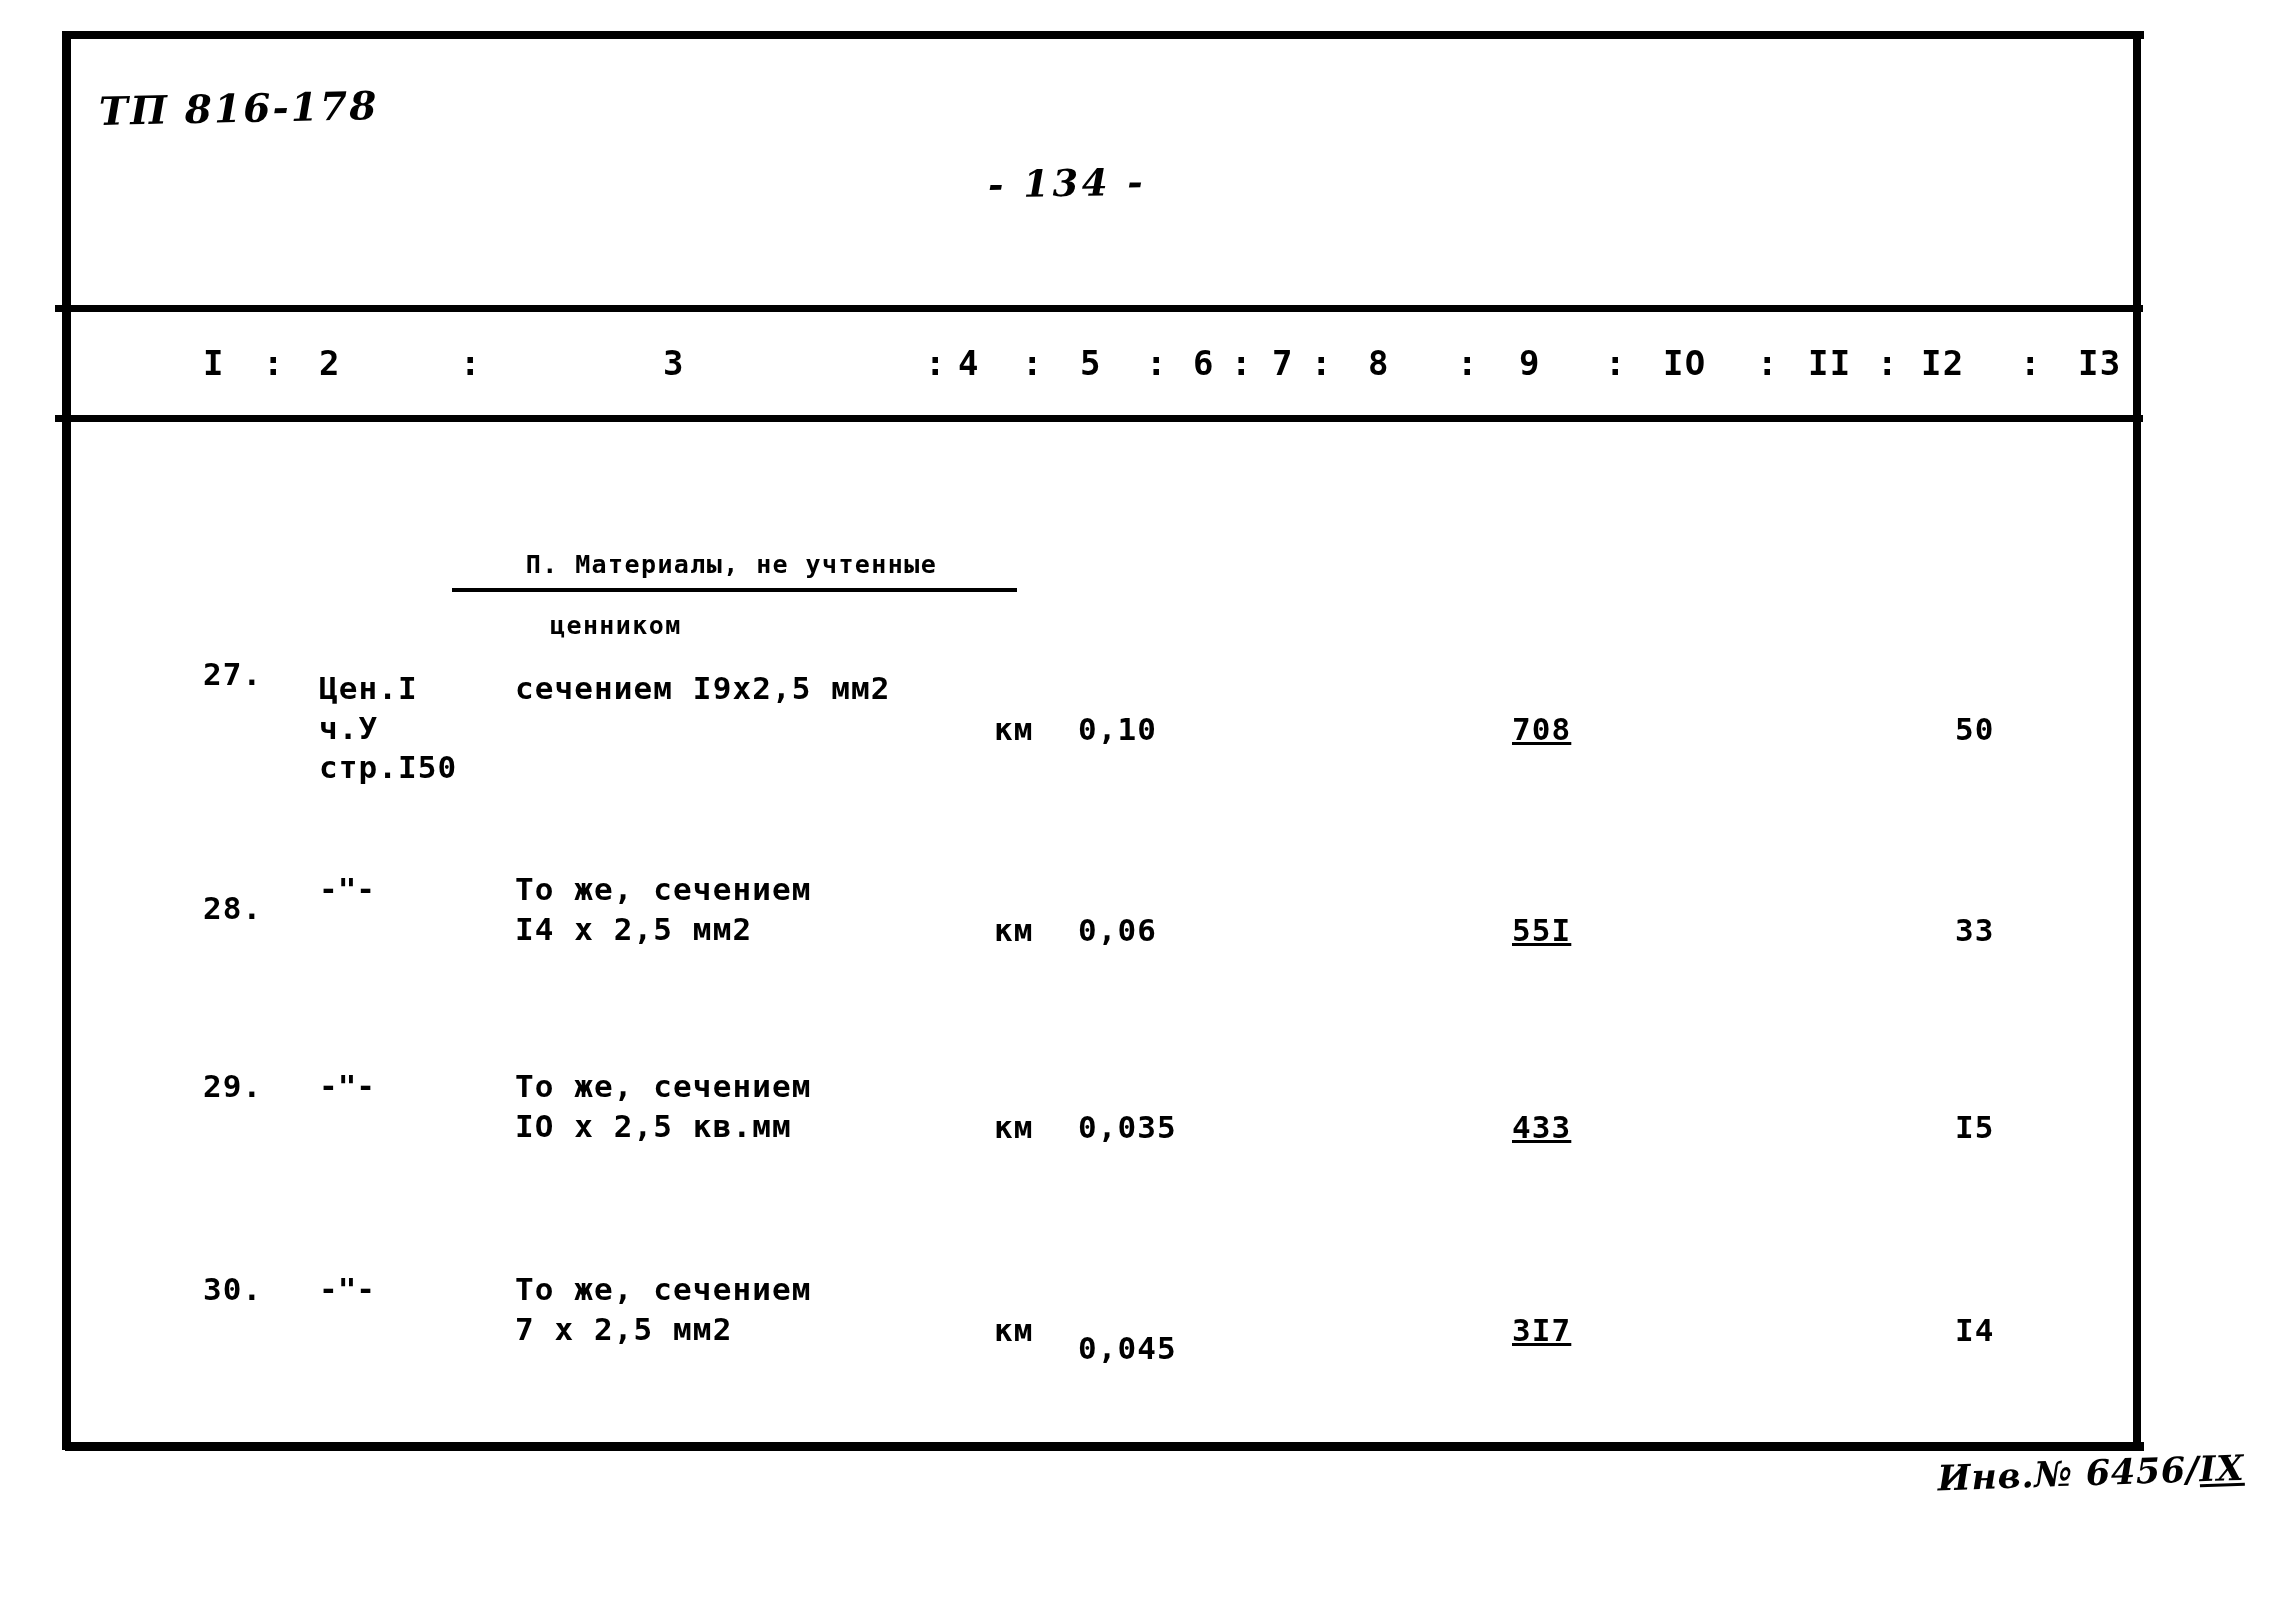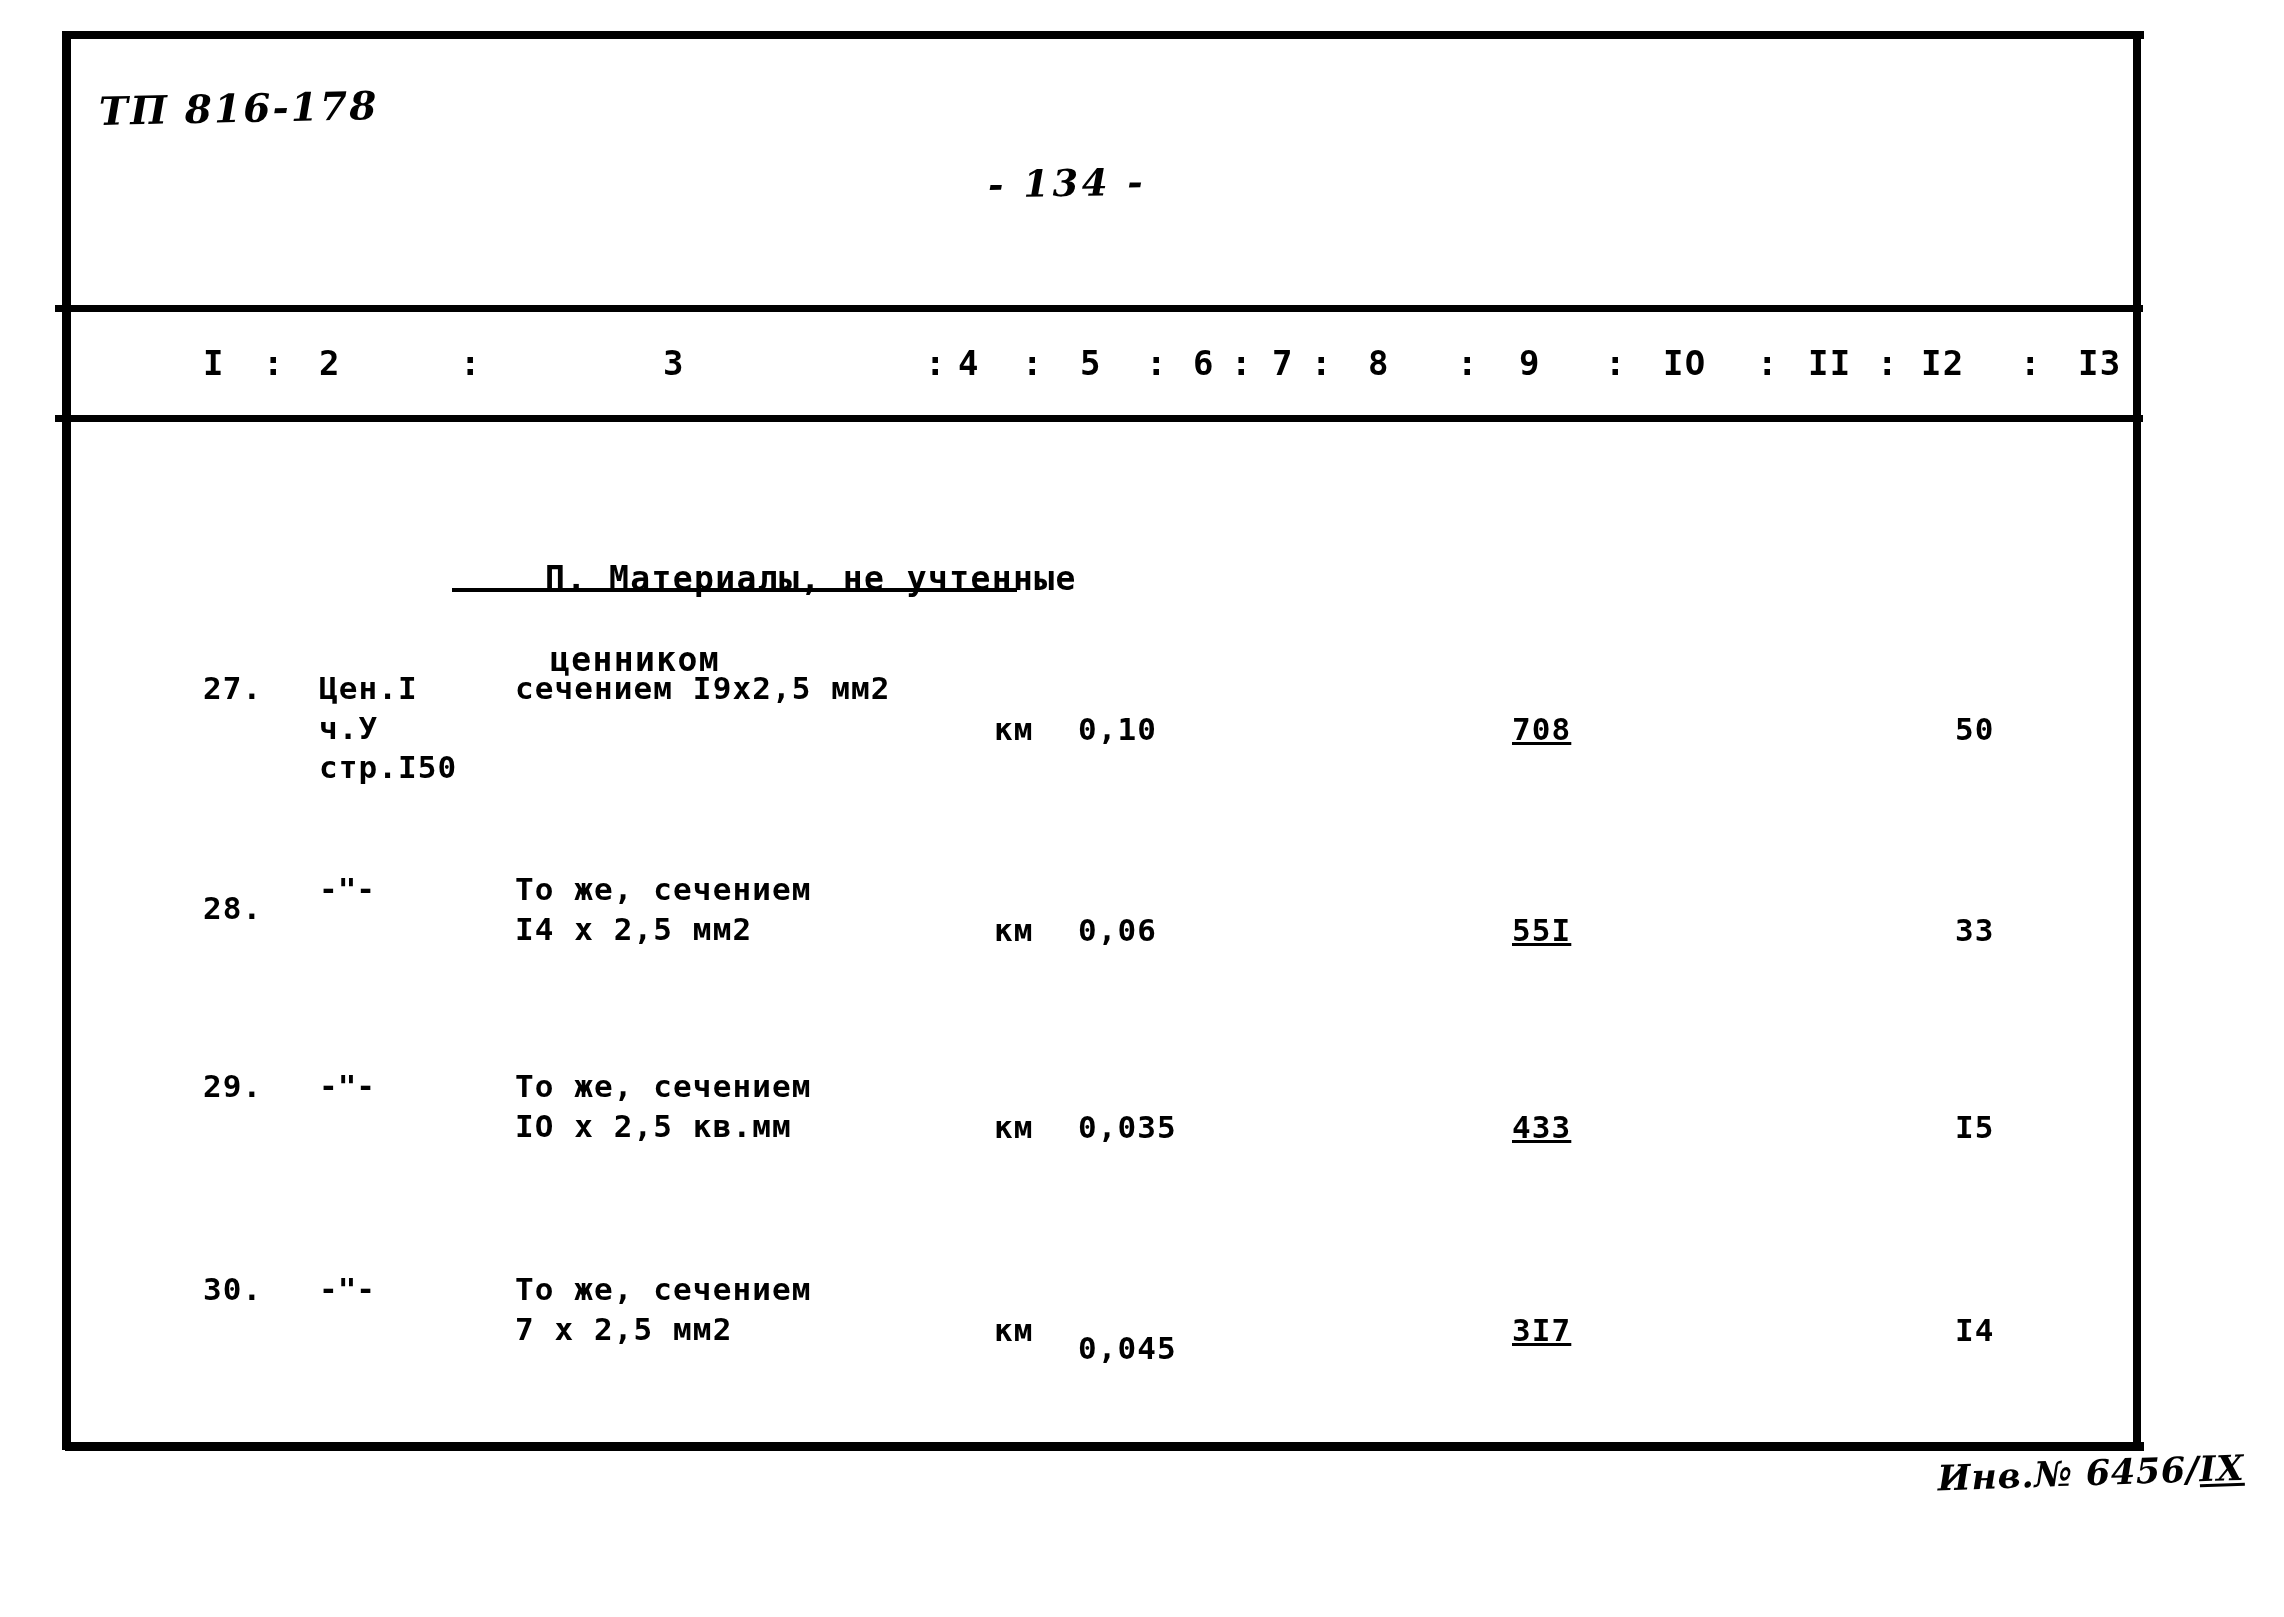--- a/index.html
+++ b/index.html
@@ -93,21 +93,21 @@
   
   .colhdr {
     top: 346px;
     font-size: 34px;
     letter-spacing: 1.4px;
   }
 
   
   #section-heading {
     left: 460px; top: 519px;
-    font-size: 33px;
+    font-size: 25px;
     letter-spacing: 1.4px;
     line-height: 1.22;
   }
   #section-heading .line2 {
     display: block;
     padding-left: 90px;
   }
   #section-underline {
     position: absolute;
     left: 452px; top: 588px;
@@ -175,21 +175,21 @@
       <div class="tw colhdr" style="left: 2078px;">I3</div>
     </div>
 
   <div class="tw" id="section-heading">
     <span class="line1">П. Материалы, не учтенные</span>
     <span class="line2">ценником</span>
   </div>
   <div id="section-underline"></div>
 
   <div id="table-body">
-      <div class="tw cell col-no" style="top: 669px;">27.</div>
+      <div class="tw cell col-no" style="top: 655px;">27.</div>
       <div class="tw cell col-ref" style="top: 669px;"><div>Цен.I</div><div>ч.У</div><div>стр.I50</div></div>
       <div class="tw cell col-desc" style="top: 669px;"><div>сечением I9х2,5 мм2</div></div>
       <div class="tw cell col-unit" style="top: 710px;">км</div>
       <div class="tw cell col-qty" style="top: 710px;">0,10</div>
       <div class="tw cell col-price" style="top: 710px;">708</div>
       <div class="tw cell col-total" style="top: 710px;">50</div>
       <div class="tw cell col-no" style="top: 870px; margin-top: 19px;">28.</div>
       <div class="tw cell col-ref" style="top: 870px;"><div class="ditto">-"-</div></div>
       <div class="tw cell col-desc" style="top: 870px;"><div>То же, сечением</div><div>I4 х 2,5 мм2</div></div>
       <div class="tw cell col-unit" style="top: 911px;">км</div>

